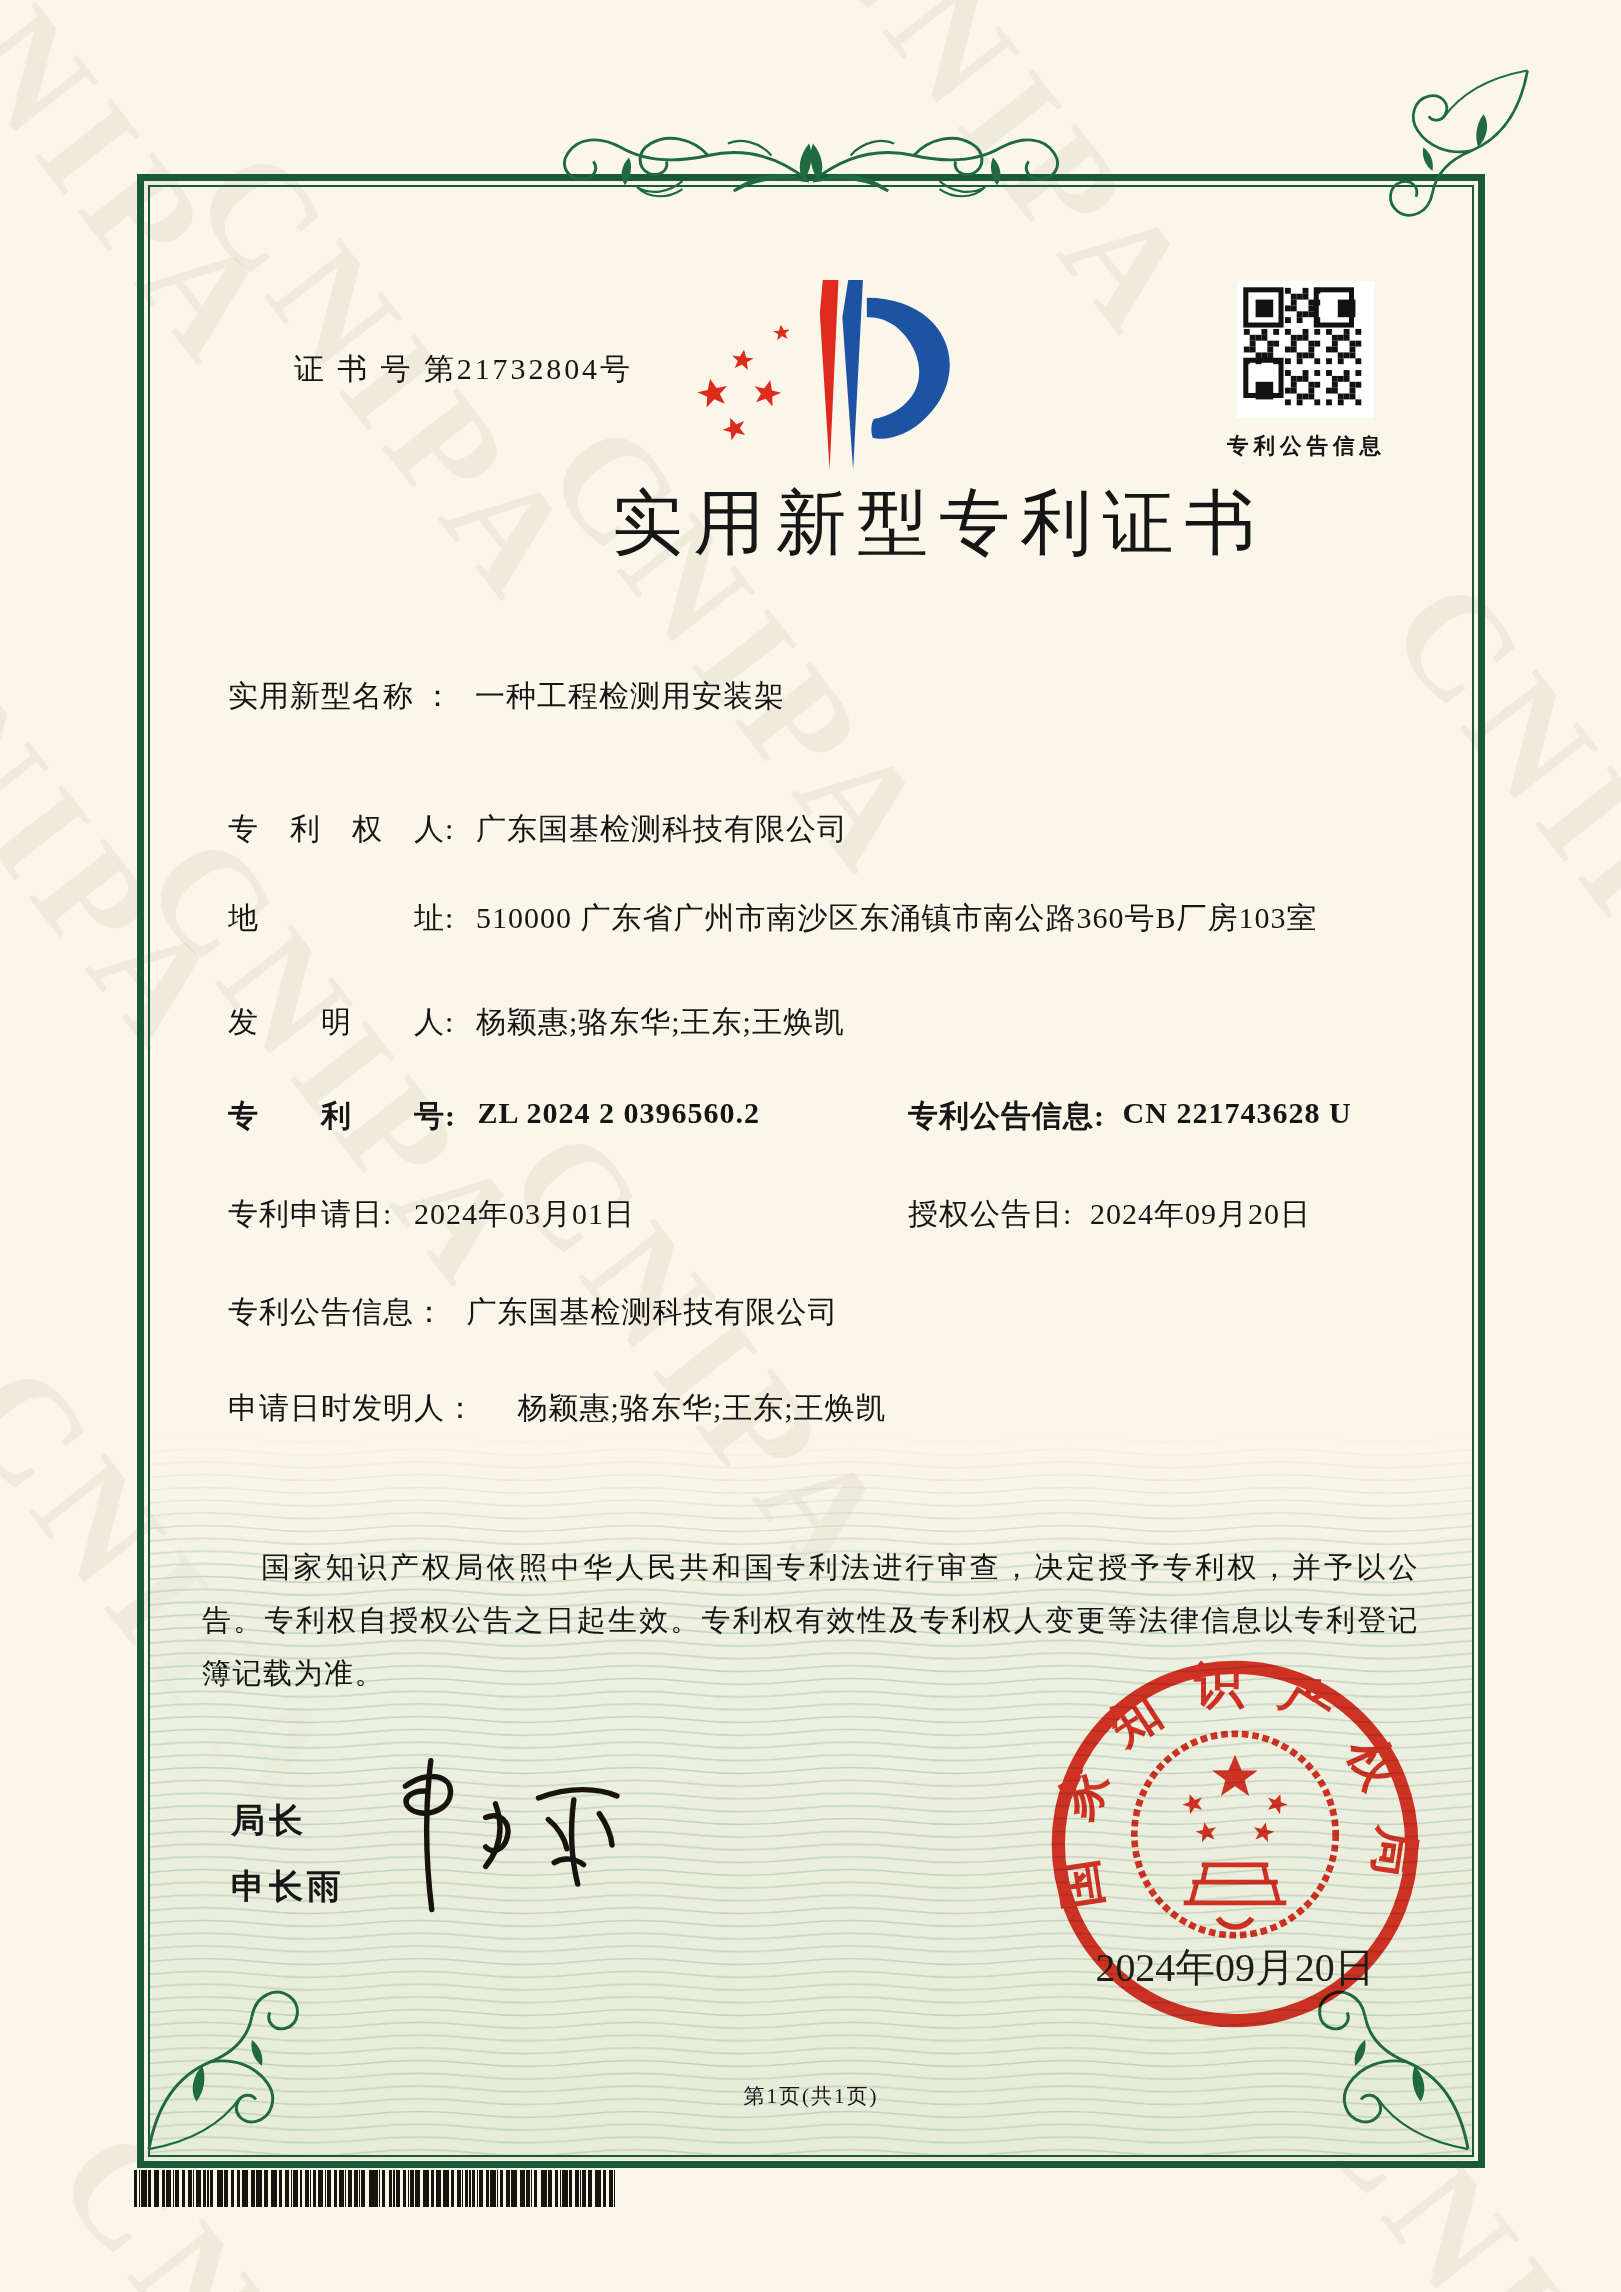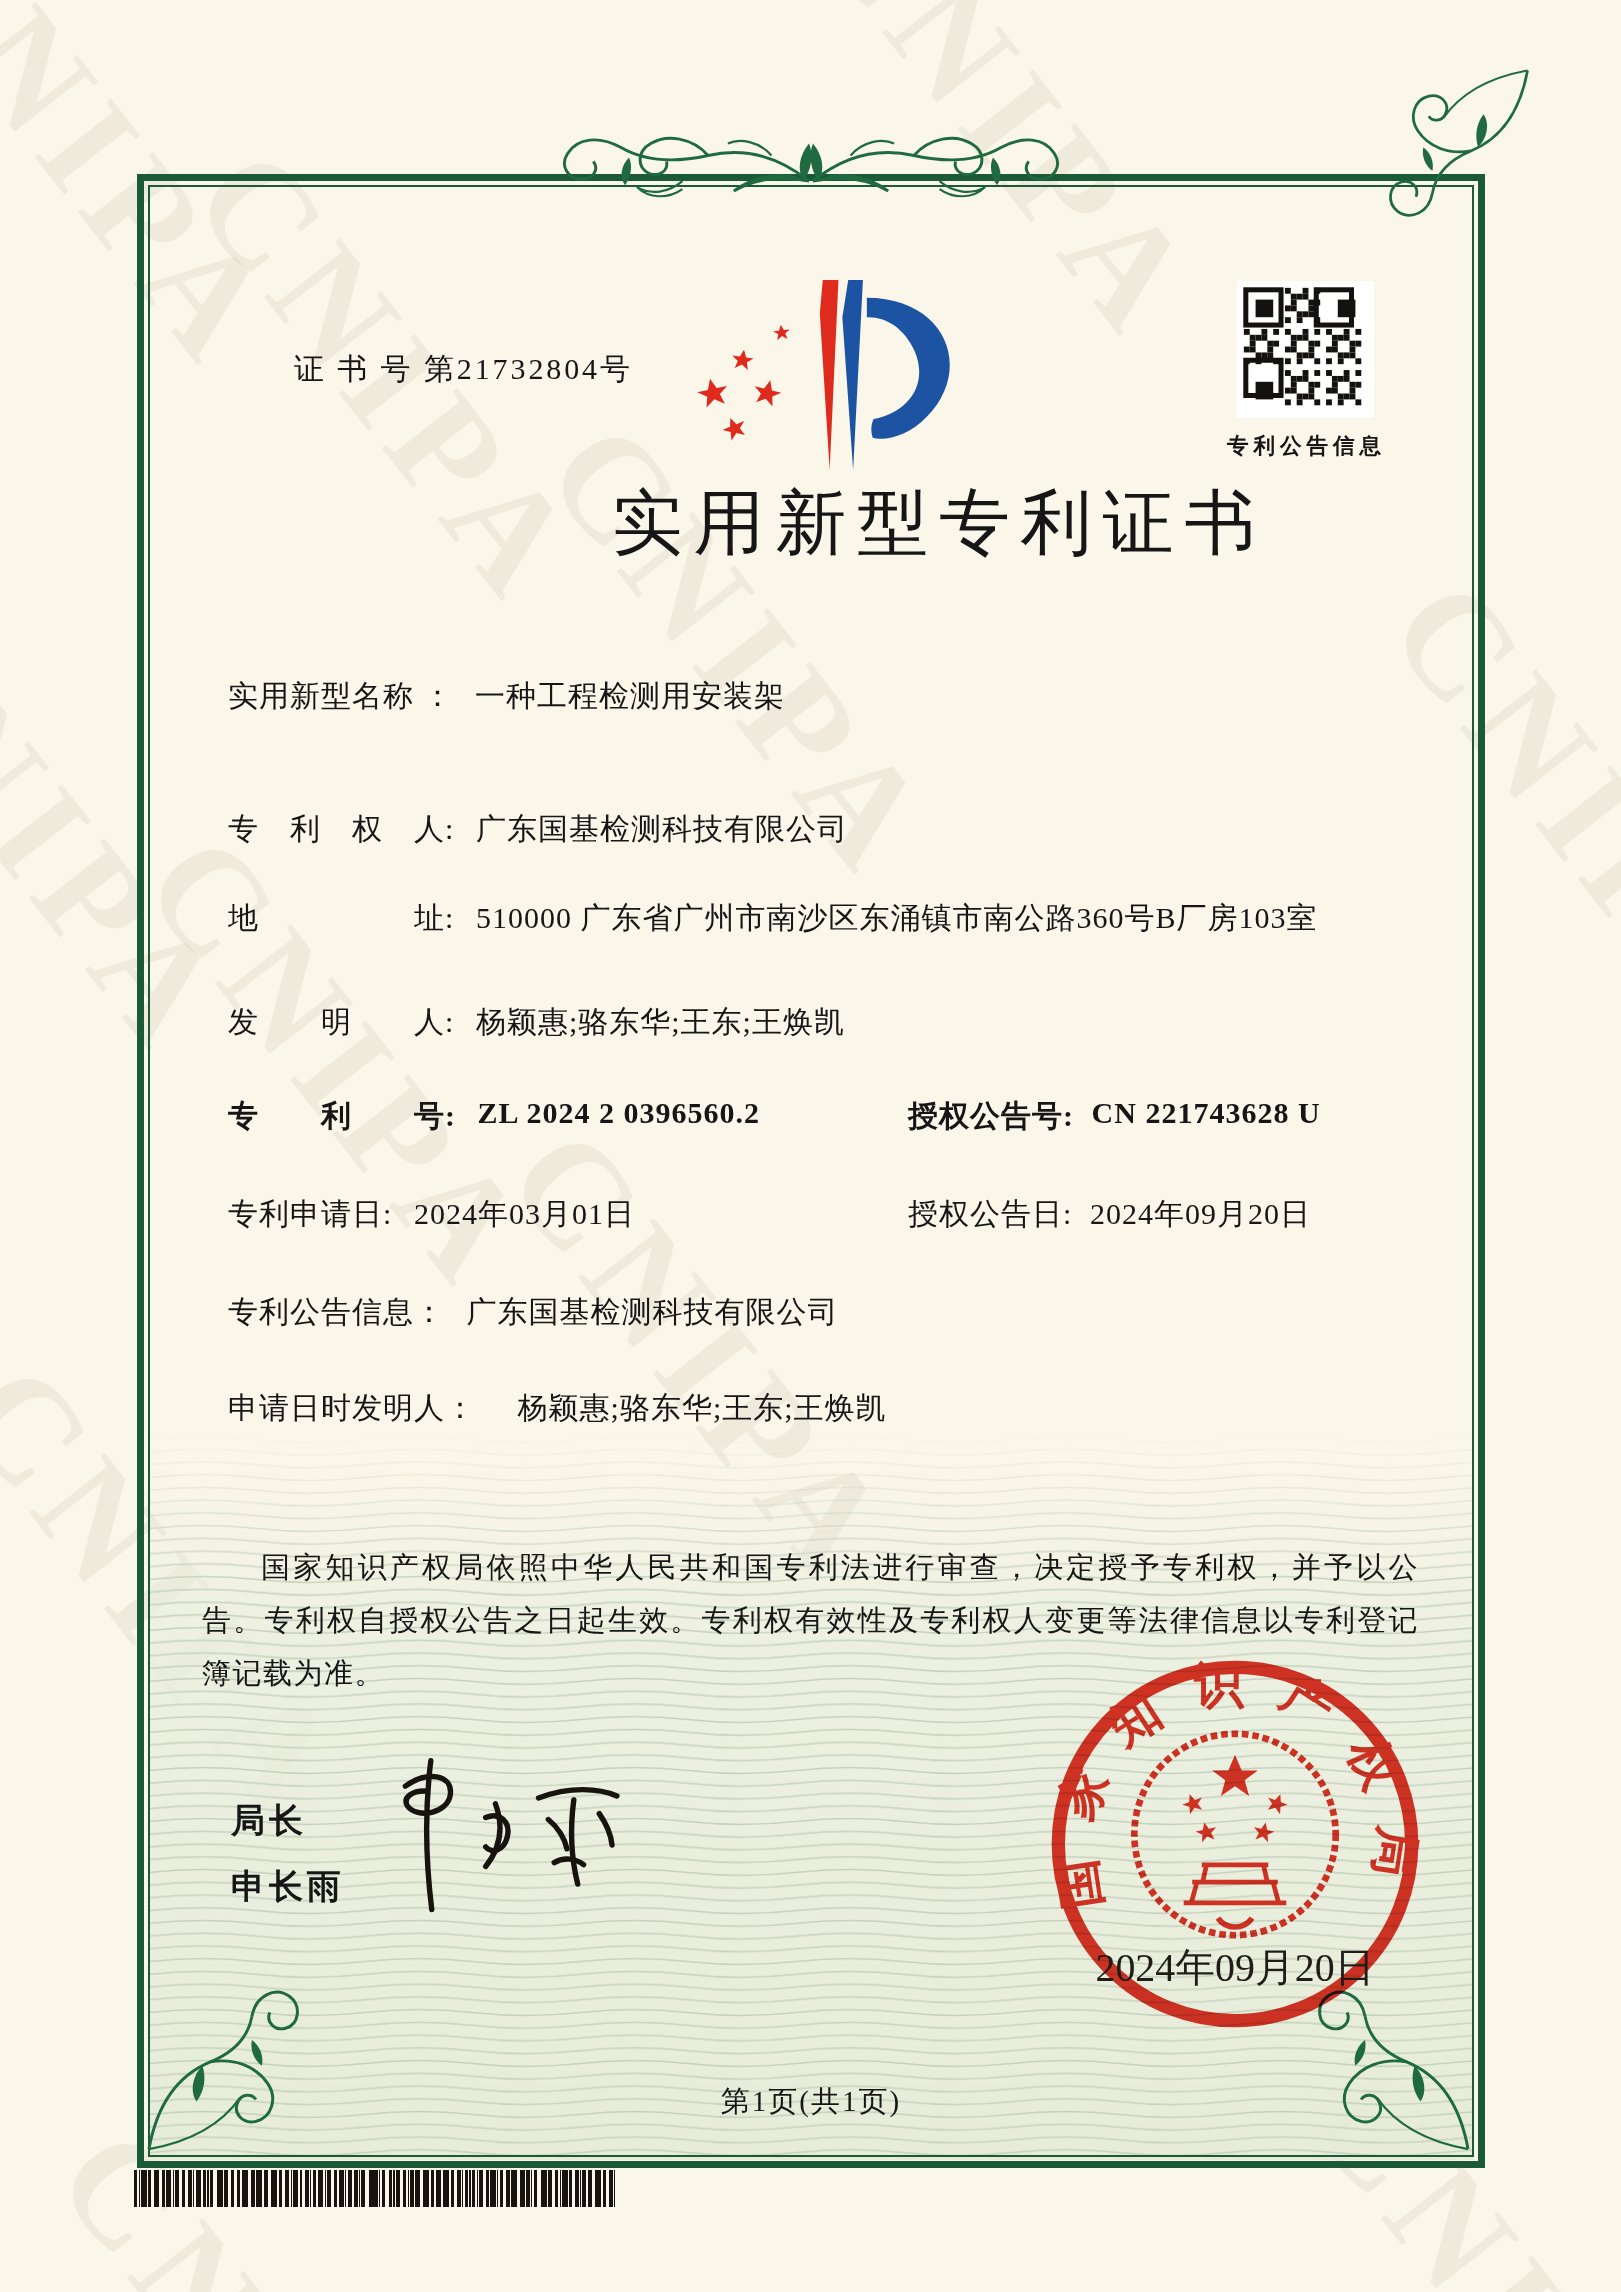--- a/index.html
+++ b/index.html
@@ -68,21 +68,21 @@
   .dir-title{position:absolute; left:231px; top:1798px; font-size:34px; font-weight:bold;
     font-family:"Liberation Sans","DejaVu Sans",sans-serif; letter-spacing:3.9px; z-index:5;}
   .dir-name{position:absolute; left:231px; top:1864px; font-size:34px; font-weight:bold;
     font-family:Liberation Mono, monospace; letter-spacing:3.9px; z-index:5;}
   .sig{position:absolute; left:370px; top:1747px; width:294px; height:191px; z-index:5;}
   
   .seal{position:absolute; left:1045px; top:1654px; width:380px; height:380px; z-index:6;
     mix-blend-mode:multiply; opacity:0.95;}
   
   .page-num{position:absolute; left:137px; top:2082px; width:1348px; text-align:center;
-    font-size:29px; letter-spacing:2px; z-index:4;}
+    font-size:21px; letter-spacing:2px; z-index:4;}
   .barcode{
     position:absolute; left:134px; top:2170px; width:482px; height:37px; z-index:4;
     background-color:#faf6e9;
     background-image:
       repeating-linear-gradient(90deg,#17130e 0 2.9px,transparent 2.9px 6.9px),
       repeating-linear-gradient(90deg,#17130e 0 2px,transparent 2px 10.8px),
       repeating-linear-gradient(90deg,#17130e 0 1px,transparent 1px 4.9px);
   }
 </style>
 </head>
@@ -328,21 +328,21 @@
   </div>
   <div class="row r4">
     <span class="lab">发　　明　　人:</span>
     <span class="val">杨颖惠;骆东华;王东;王焕凯</span>
   </div>
   <div class="row r5">
     <span class="lab">专　　利　　号:</span>
     <span class="val">ZL 2024 2 0396560.2</span>
   </div>
   <div class="rowR r5">
-    <span class="lab">授权公告号:</span>
+    <span class="lab">专利公告信息:</span>
     <span class="val">CN 221743628 U</span>
   </div>
   <div class="row r6">
     <span class="lab">专利申请日:</span>
     <span class="val">2024年03月01日</span>
   </div>
   <div class="rowR r6">
     <span class="lab">授权公告日:</span>
     <span class="val">2024年09月20日</span>
   </div>

